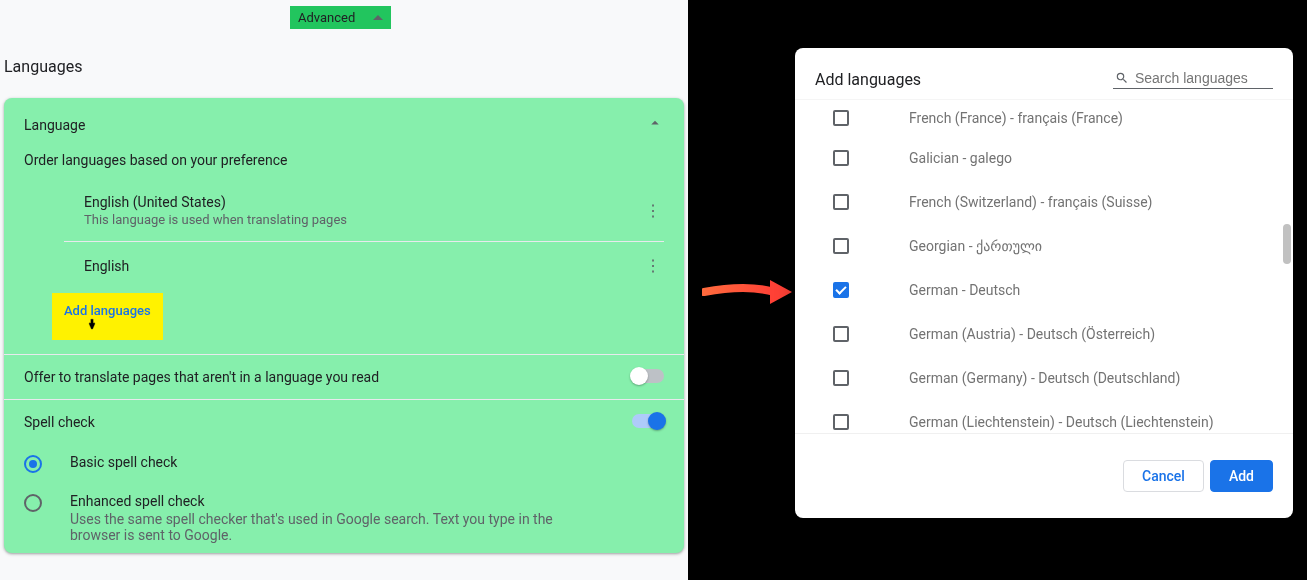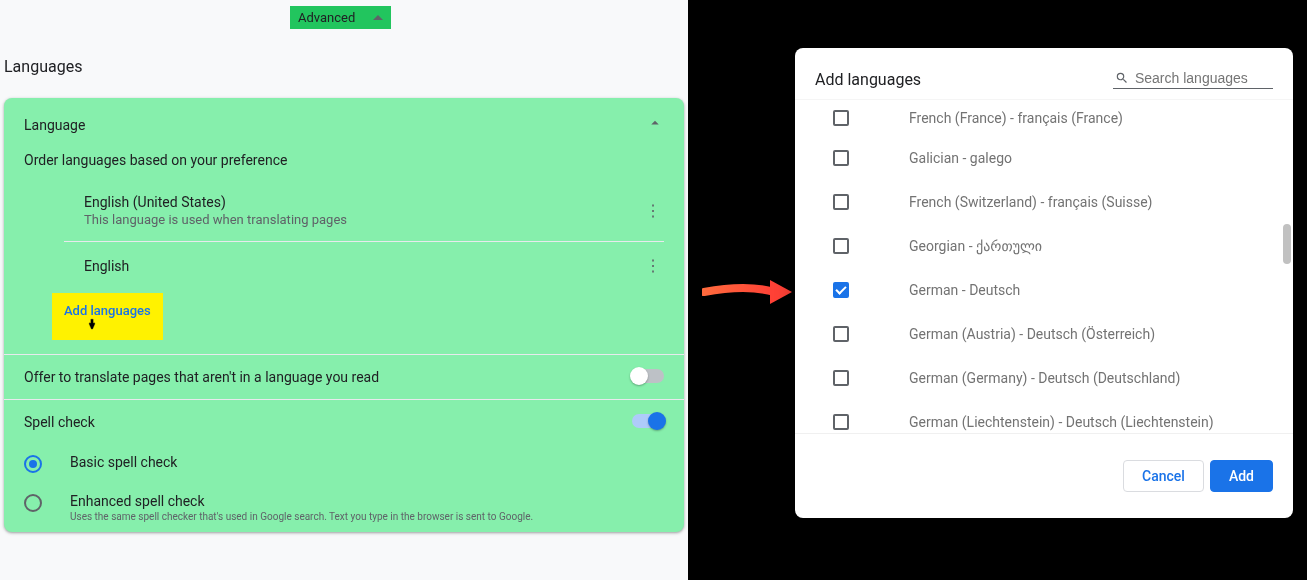--- a/index.html
+++ b/index.html
@@ -132,21 +132,21 @@
     .radio {
       width: 18px; height: 18px; border: 2px solid #5f6368; border-radius: 50%;
       flex-shrink: 0; position: relative; margin-top: 1px;
     }
     .radio.selected { border-color: #1a73e8; }
     .radio.selected::after {
       content: ""; position: absolute; width: 8px; height: 8px; background: #1a73e8;
       border-radius: 50%; top: 3px; left: 3px;
     }
     .radio-label { font-size: 14px; color: #202124; }
-    .radio-desc { font-size: 10px; color: #5f6368; margin-top: 2px; max-width: 520px;}
+    .radio-desc { font-size: 14px; color: #5f6368; margin-top: 2px; max-width: 520px;}
     
     
     .arrow {
       position: absolute;
       left: 702px;
       top: 274px;
     }
     
     
     .dialog {

